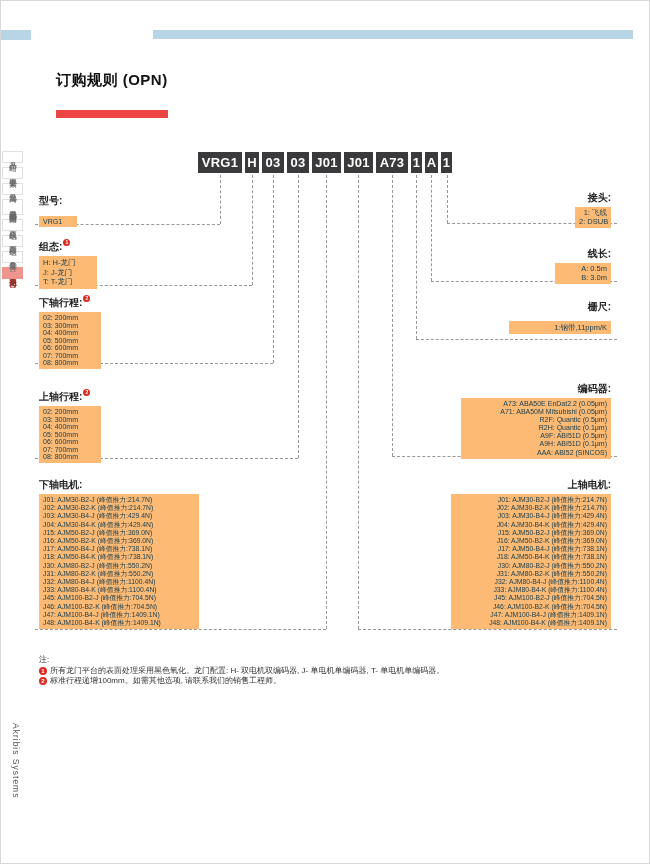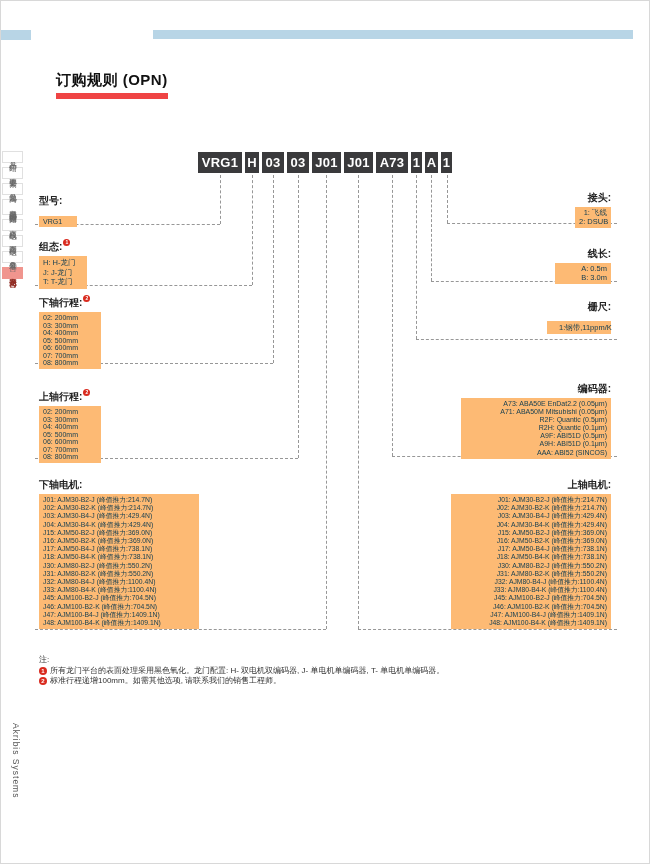--- a/index.html
+++ b/index.html
@@ -3,21 +3,21 @@
 <meta charset="utf-8">
 <style>
   html,body{margin:0;padding:0;background:#eee;}
   .page{position:relative;width:650px;height:864px;background:#fff;border:1px solid #d8d8d8;
         box-sizing:border-box;overflow:hidden;font-family:"Liberation Sans",sans-serif;color:#222;}
   
   .accent-left{position:absolute;left:0;top:29px;width:30px;height:10px;background:#b8d5e6;}
   .series-title{position:absolute;left:38px;top:12px;font-size:23px;font-weight:bold;color:#1f1f1f;letter-spacing:1px;}
   .accent-rule{position:absolute;left:152px;top:29px;width:480px;height:9px;background:#b8d5e6;}
   .section-title{position:absolute;left:55px;top:70px;font-size:15px;font-weight:bold;color:#111;
-                 border-bottom:6px solid #ef4444;padding-bottom:3px;letter-spacing:0.5px;}
+                 border-bottom:8px solid #ef4444;padding-bottom:20px;letter-spacing:0.5px;}
   
   .pn-row{position:absolute;left:197px;top:151px;display:flex;gap:3px;}
   .pn-box{height:21px;background:#3a3a3c;color:#fff;font-weight:bold;font-size:13px;
           display:flex;align-items:center;justify-content:center;letter-spacing:0.3px;}
   .pn-row > :nth-child(1){width:44px}.pn-row > :nth-child(2){width:14px}
   .pn-row > :nth-child(3){width:22px}.pn-row > :nth-child(4){width:22px}
   .pn-row > :nth-child(5){width:29px}.pn-row > :nth-child(6){width:29px}
   .pn-row > :nth-child(7){width:32px}.pn-row > :nth-child(8){width:11px}
   .pn-row > :nth-child(9){width:13px}.pn-row > :nth-child(10){width:11px}
   
@@ -25,26 +25,26 @@
   .dash-h{position:absolute;height:0;border-top:1px dashed #979797;}
   
   .sec{position:absolute;}
   .sec-label{font-size:10px;font-weight:bold;color:#222;margin-bottom:2px;white-space:nowrap;}
   .sec.right{text-align:right;}
   .opt-box{display:inline-block;background:#fdba74;color:#113c50;padding:2px 4px;box-sizing:border-box;
            font-size:7px;line-height:7.3px;white-space:nowrap;text-align:left;}
   .sec.right .opt-box{text-align:right;}
   .opt-row{white-space:nowrap;}
   .box-model{width:38px;}
-  .box-config{width:48px;font-size:7.5px;line-height:9.6px;}
+  .box-config{width:58px;font-size:7.5px;line-height:9.6px;}
   .box-stroke{width:62px;line-height:7.5px;}
   .box-motor{width:160px;font-size:6.8px;line-height:8.2px;}
   .box-conn{width:36px;font-size:7.5px;line-height:8.5px;}
   .box-cable{width:56px;font-size:7.5px;line-height:8.5px;}
-  .box-scale{width:64px;font-size:7.5px;line-height:9px;padding-left:12px;}
+  .box-scale{width:102px;font-size:7.5px;line-height:9px;padding-left:12px;}
   .box-encoder{width:150px;line-height:8.1px;}
   .sup{display:inline-block;width:7px;height:7px;border-radius:50%;background:#d92b1f;color:#fff;
        font-size:5px;line-height:7px;text-align:center;vertical-align:6px;margin-left:1px;font-weight:bold;}
   
   .notes{position:absolute;left:38px;top:654px;font-size:8px;color:#333;line-height:10.5px;}
   .nmark{display:inline-block;width:8px;height:8px;border-radius:50%;background:#d92b1f;color:#fff;
          font-size:6px;line-height:8px;text-align:center;font-weight:bold;margin-right:3px;}
   
   .sidebar{position:absolute;left:1px;top:150px;width:23px;}
   .tab{writing-mode:vertical-rl;font-size:7.5px;letter-spacing:0.5px;color:#666;background:#fff;

